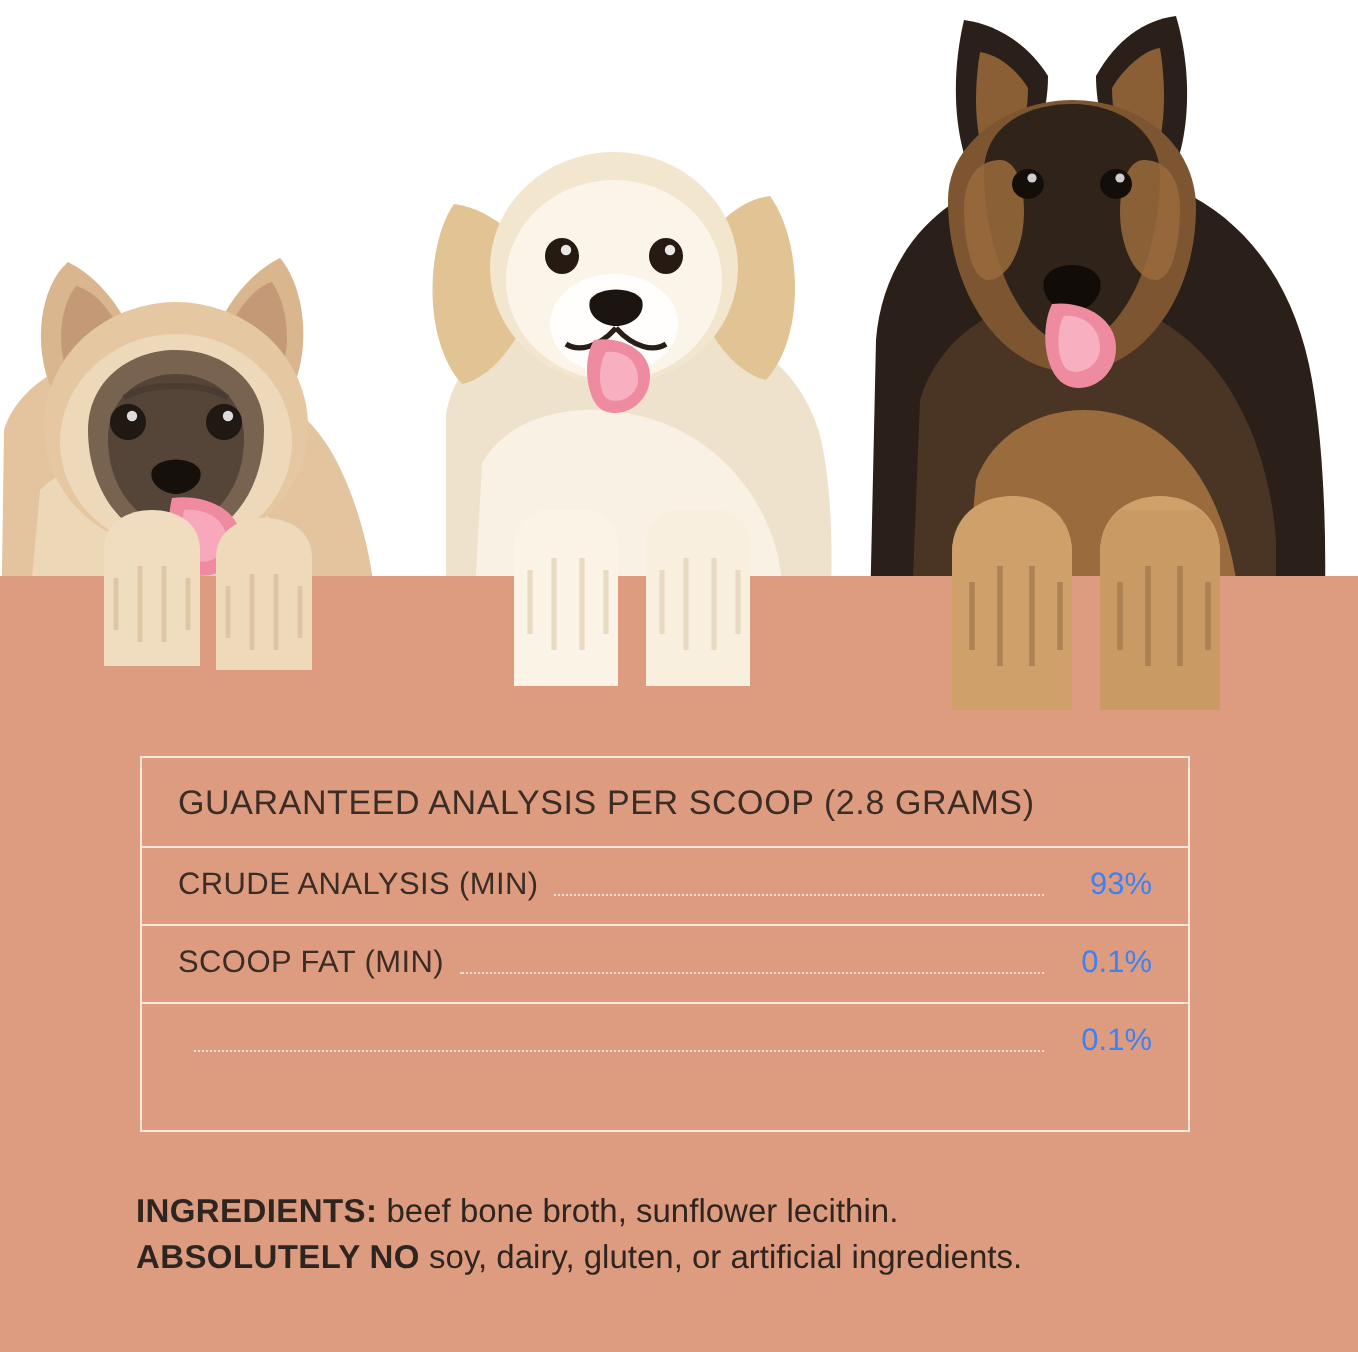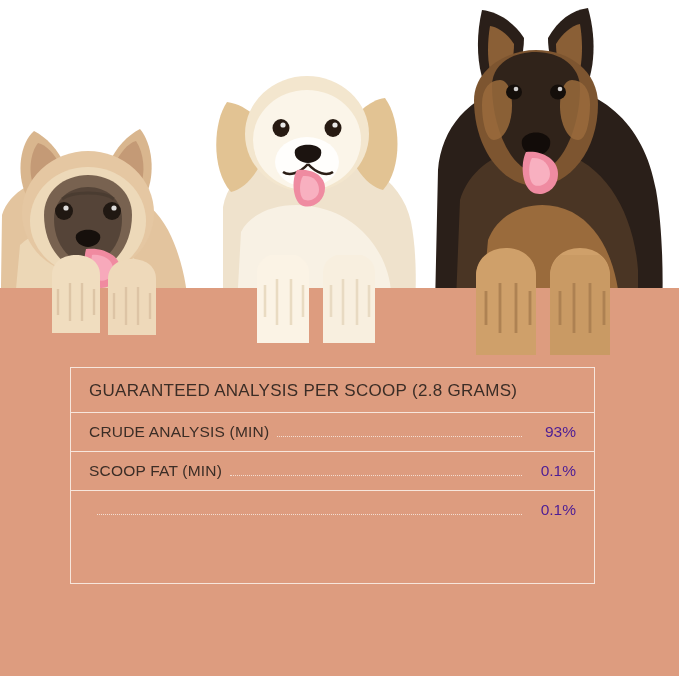--- a/index.html
+++ b/index.html
@@ -64,23 +64,23 @@
     left: 430px;
     top: 0px;
     width: 250px;
     height: 360px;
   }
 
   
   .card {
     position: absolute;
     left: 70px;
-    top: 367px;
+    top: 378px;
     width: 525px;
-    height: 217px;
+    height: 188px;
     border: 1.5px solid #f7e6dc;
     box-sizing: border-box;
   }
   .card-title {
     font-size: 17px;
     letter-spacing: 0.3px;
     color: #3b2d26;
     padding: 13px 0 11px 18px;
     font-weight: normal;
     font-family: "Liberation Sans", sans-serif;
@@ -102,21 +102,21 @@
   .row-dots {
     flex: 1;
     margin: 0 8px;
     border-bottom: 1.5px dotted #f3ded2;
     height: 1px;
     position: relative;
     top: 4px;
   }
   .row-value {
     font-size: 15.5px;
-    color: #4c1d95;
+    color: #3b82f6;
     white-space: nowrap;
     min-width: 46px;
     text-align: right;
   }
 
   
   .ingredients {
     position: absolute;
     left: 68px;
     top: 595px;
@@ -325,14 +325,22 @@
       <span class="row-value">0.1%</span>
     </div>
 
     <div class="row">
       <span class="row-dots"></span>
       <span class="row-value">0.1%</span>
     </div>
 
   </div>
 
+  <div class="ingredients">
+    <div class="ing-line">
+      <span class="ing-strong">INGREDIENTS:</span><span class="ing-rest"> beef bone broth, sunflower lecithin.</span>
+    </div>
+    <div class="ing-line">
+      <span class="ing-strong">ABSOLUTELY NO</span><span class="ing-rest"> soy, dairy, gluten, or artificial ingredients.</span>
+    </div>
+  </div>
 
 </div>
 
 </body></html>

